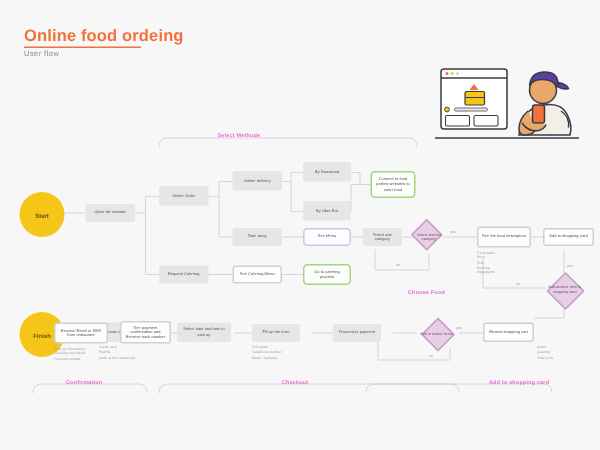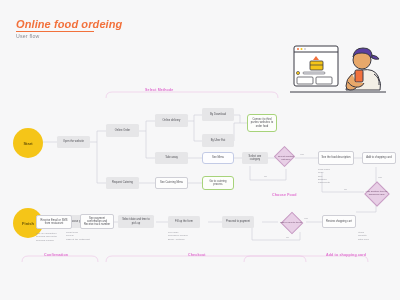--- a/index.html
+++ b/index.html
@@ -8,21 +8,21 @@
     background:#f7f7f8;
     font-family:"Liberation Sans",sans-serif;
     position:relative;
   }
   #canvas{position:absolute;inset:0;}
 
   
   .title{
     position:absolute;left:16px;top:18px;
     font-size:11px;font-weight:700;color:#f2713c;
-    letter-spacing:.1px;white-space:nowrap;font-style:italic;
+    letter-spacing:.1px;white-space:nowrap;
   }
   .title-rule{
     position:absolute;left:16px;top:31px;width:78px;height:1px;
     background:#f2713c;
   }
   .subtitle{
     position:absolute;left:16px;top:33px;
     font-size:5.2px;color:#8b8b92;letter-spacing:.2px;
   }
 

